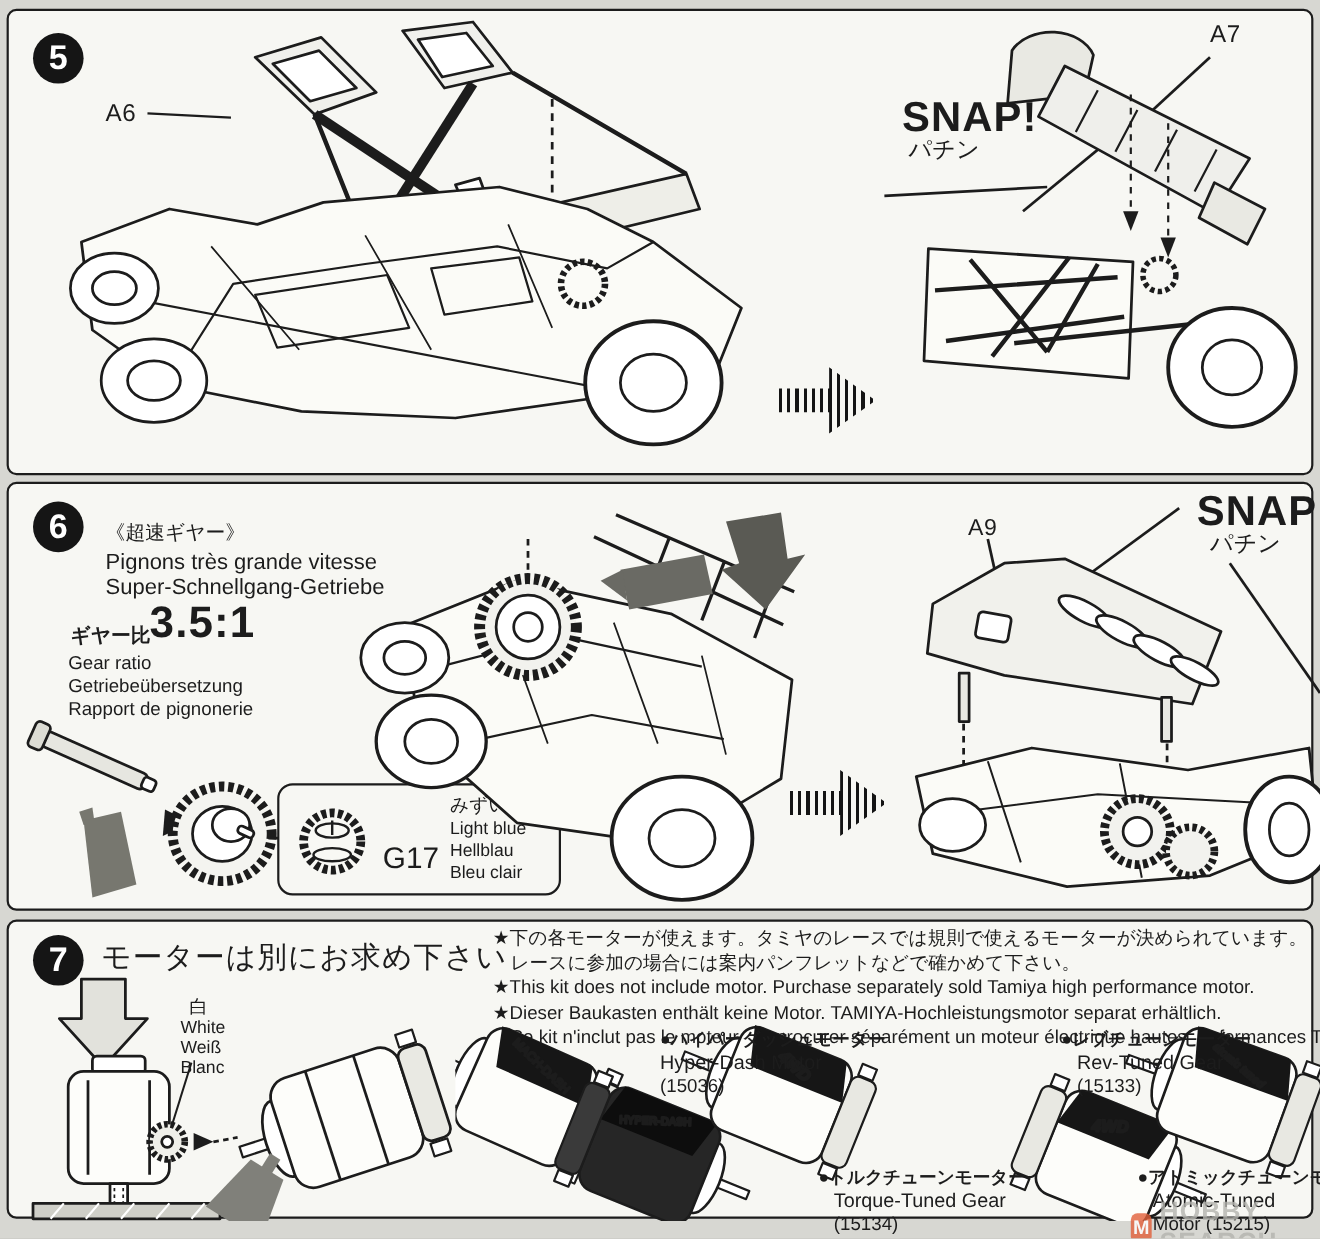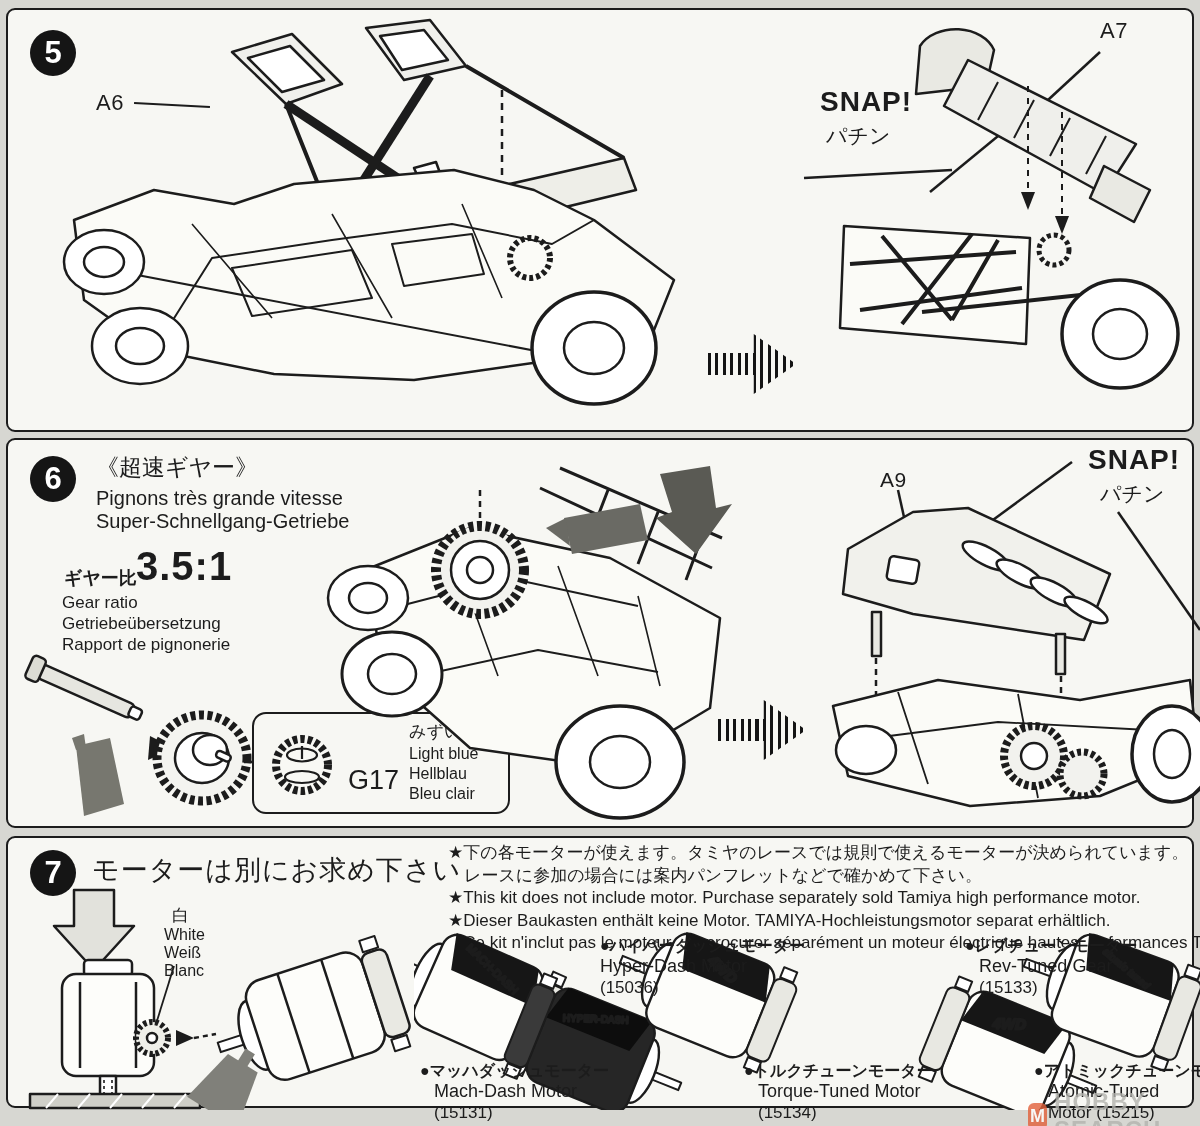--- a/index.html
+++ b/index.html
@@ -9,24 +9,24 @@
   .abs{position:absolute;}
   .panel{position:absolute;left:6px;width:1188px;background:var(--paper);
          border:2px solid var(--ink);border-radius:9px;box-sizing:border-box;}
   #panel5{top:8px;height:424px;}
   #panel6{top:438px;height:390px;}
   #panel7{top:836px;height:272px;}
   .badge{width:46px;height:46px;border-radius:50%;background:#151515;color:#fff;
          display:flex;align-items:center;justify-content:center;
          font-size:31px;font-weight:bold;}
   .part-label{font-size:22px;letter-spacing:.5px;text-align:center;}
-  .snap-en{font-weight:bold;font-size:28px;letter-spacing:1px;}
+  .snap-en{font-weight:bold;font-size:38px;letter-spacing:1px;}
   .snap-ja{font-size:21px;}
   .leader{position:absolute;background:var(--ink);height:2px;}
-  .h6-ja{font-size:23px;margin-bottom:4px;}
+  .h6-ja{font-size:18px;margin-bottom:4px;margin-top:20px;}
   .h6-line{font-size:20px;line-height:23px;}
   .ratio-ja{font-size:18px;font-weight:bold;text-align:right;}
   .ratio-val{font-size:40px;font-weight:bold;letter-spacing:1px;}
   .ratio-line{font-size:17px;line-height:21px;}
   .g17-box{border:2px solid var(--ink);border-radius:14px;background:var(--paper);
            display:flex;align-items:center;gap:10px;padding:6px 12px;box-sizing:border-box;}
   .g17-code{font-size:27px;margin-top:35px;}
   .g17-colors{font-size:16px;line-height:20px;}
   .g17-colors .ja{font-size:17px;margin-bottom:2px;}
   .title7{font-size:27px;letter-spacing:1px;}
@@ -361,28 +361,23 @@
     <div class="motor-label center abs" style="left:592px;top:97px;">
       <div class="ja">●ハイパーダッシュモーター</div>
       <div class="en">Hyper-Dash Motor</div>
       <div class="item">(15036)</div>
     </div>
     <div class="motor-label abs" style="left:957px;top:97px;">
       <div class="ja">●レブチューンモーター</div>
       <div class="en">Rev-Tuned Gear</div>
       <div class="item">(15133)</div>
     </div>
-    <div class="motor-label abs" style="left:412px;top:222px;">
-      <div class="ja">●マッハダッシュモーター</div>
-      <div class="en">Mach-Dash Motor</div>
-      <div class="item">(15131)</div>
-    </div>
     <div class="motor-label abs" style="left:736px;top:222px;">
       <div class="ja">●トルクチューンモーター</div>
-      <div class="en">Torque-Tuned Motor</div>
+      <div class="en">Torque-Tuned Gear</div>
       <div class="item">(15134)</div>
     </div>
     <div class="motor-label abs" style="left:1026px;top:222px;">
       <div class="ja">●アトミックチューンモーター</div>
       <div class="en">Atomic-Tuned</div>
       <div class="item">Motor (15215)</div>
     </div>
   </div>
 
   <div class="watermark abs" style="left:1028px;top:1088px;">

